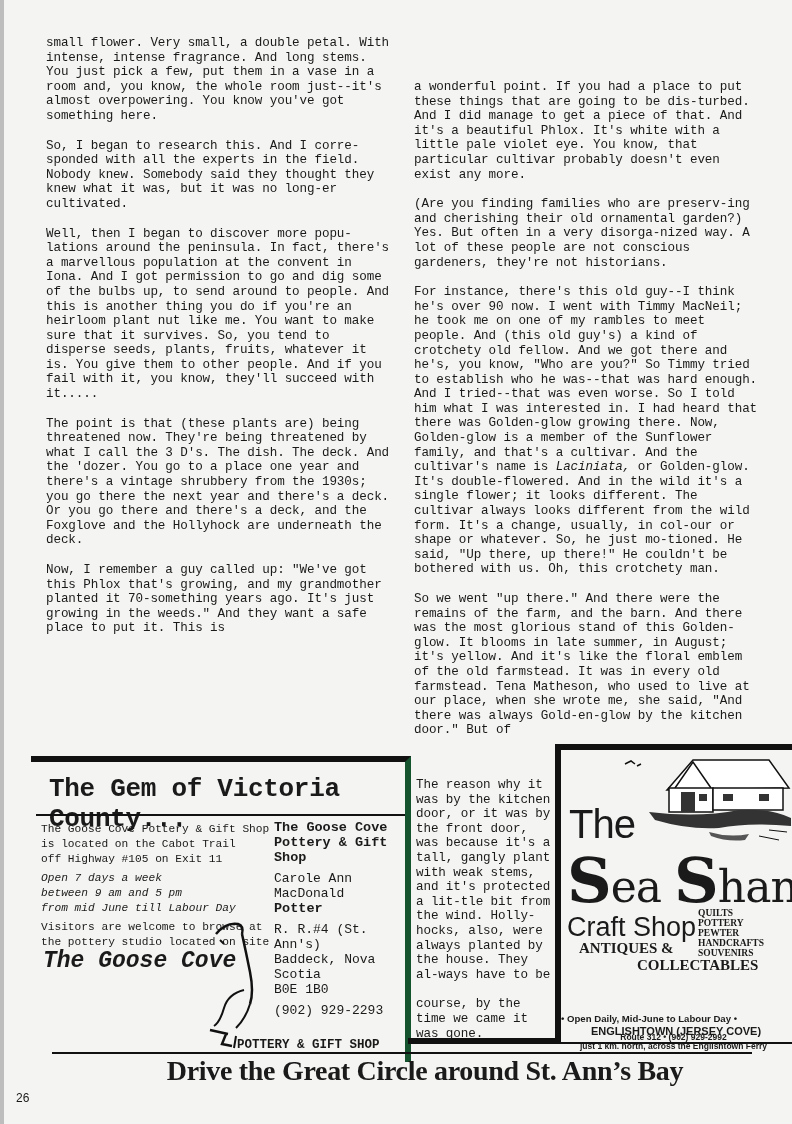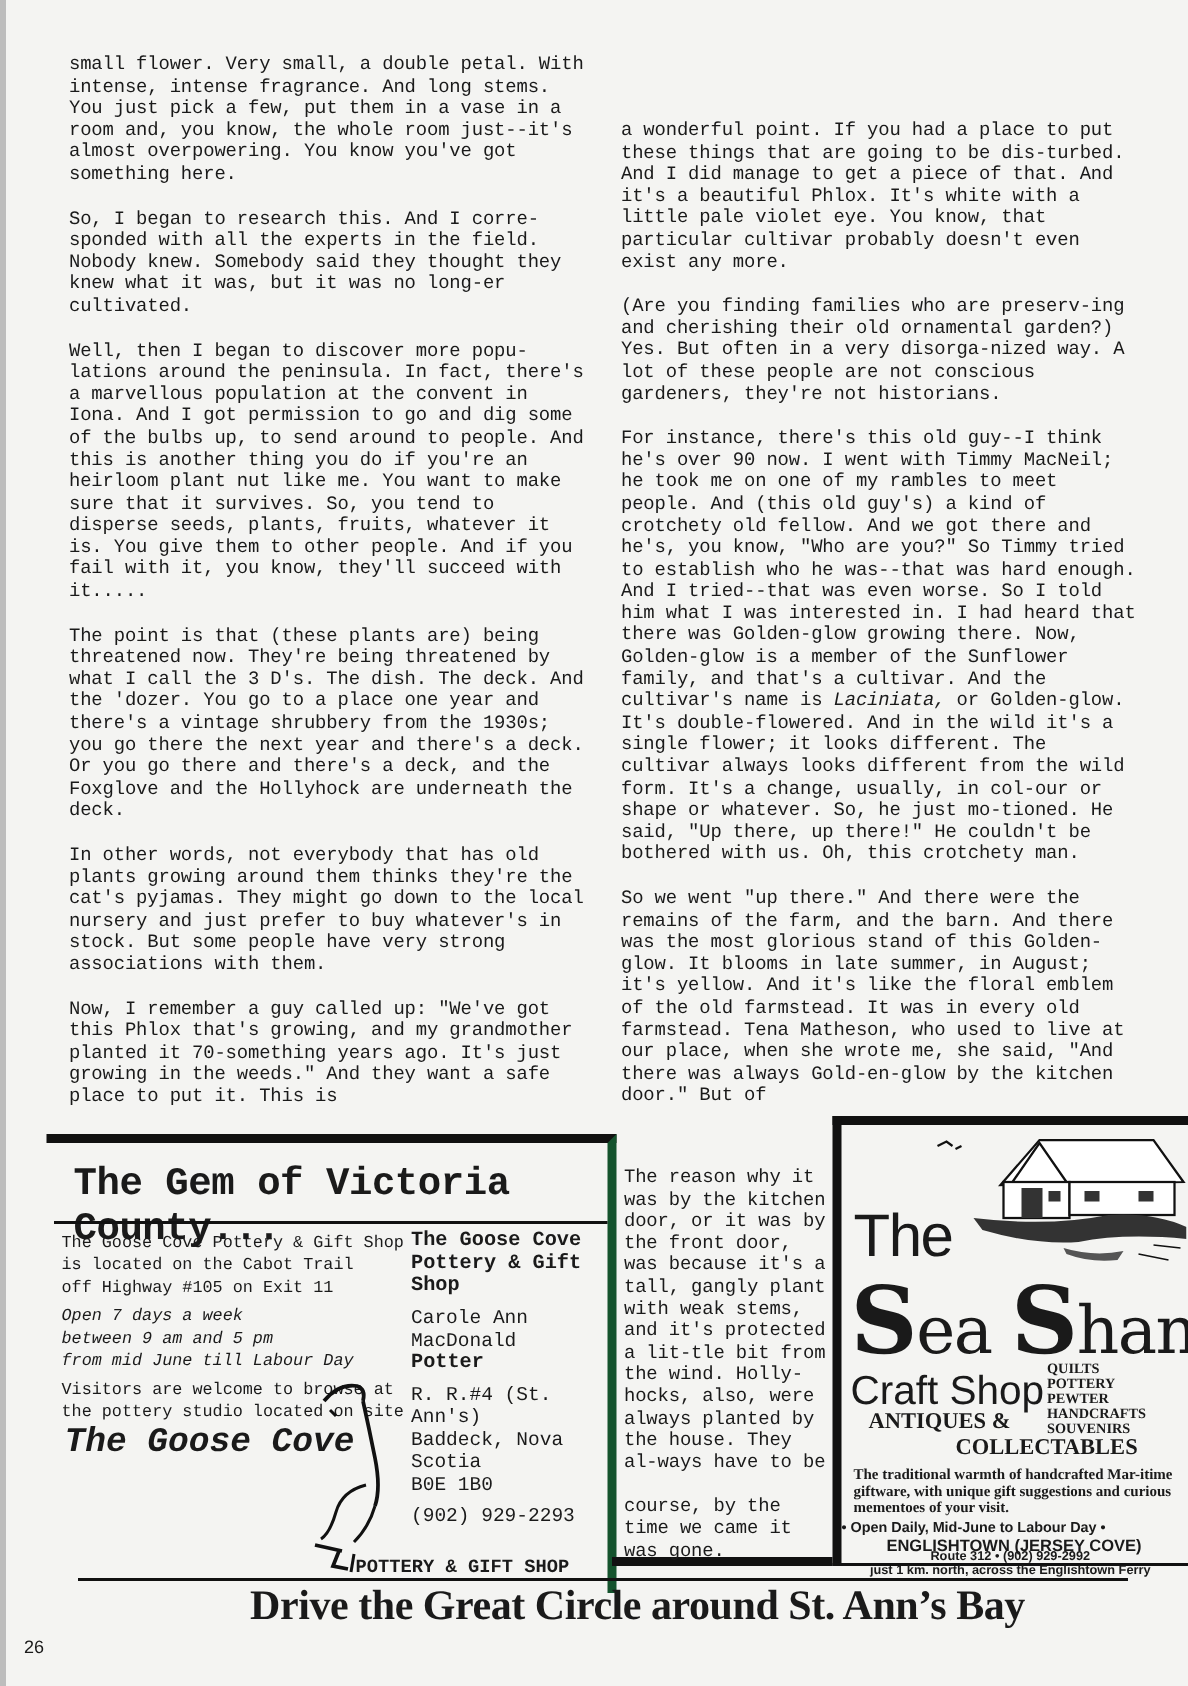--- a/index.html
+++ b/index.html
@@ -63,21 +63,20 @@
 </head>
 <body>
 
 <div class="binding-edge"></div>
 
 <div class="col" id="col-left">
   <p>small flower. Very small, a double petal. With intense, intense fragrance. And long stems. You just pick a few, put them in a vase in a room and, you know, the whole room just--it's almost overpowering. You know you've got something here.</p>
   <p>So, I began to research this. And I corre-sponded with all the experts in the field. Nobody knew. Somebody said they thought they knew what it was, but it was no long-er cultivated.</p>
   <p>Well, then I began to discover more popu-lations around the peninsula. In fact, there's a marvellous population at the convent in Iona. And I got permission to go and dig some of the bulbs up, to send around to people. And this is another thing you do if you're an heirloom plant nut like me. You want to make sure that it survives. So, you tend to disperse seeds, plants, fruits, whatever it is. You give them to other people. And if you fail with it, you know, they'll succeed with it.....</p>
   <p>The point is that (these plants are) being threatened now. They're being threatened by what I call the 3 D's. The dish. The deck. And the 'dozer. You go to a place one year and there's a vintage shrubbery from the 1930s; you go there the next year and there's a deck. Or you go there and there's a deck, and the Foxglove and the Hollyhock are underneath the deck.</p>
-  <p>In other words, not everybody that has old plants growing around them thinks they're the cat's pyjamas. They might go down to the local nursery and just prefer to buy whatever's in stock. But some people have very strong associations with them.</p>
   <p>Now, I remember a guy called up: "We've got this Phlox that's growing, and my grandmother planted it 70-something years ago. It's just growing in the weeds." And they want a safe place to put it. This is</p>
 </div>
 
 <div class="col" id="col-right">
   <p>a wonderful point. If you had a place to put these things that are going to be dis-turbed. And I did manage to get a piece of that. And it's a beautiful Phlox. It's white with a little pale violet eye. You know, that particular cultivar probably doesn't even exist any more.</p>
   <p>(Are you finding families who are preserv-ing and cherishing their old ornamental garden?) Yes. But often in a very disorga-nized way. A lot of these people are not conscious gardeners, they're not historians.</p>
   <p><span>For instance, there's this old guy--I think he's over 90 now. I went with Timmy MacNeil; he took me on one of my rambles to meet people. And (this old guy's) a kind of crotchety old fellow. And we got there and he's, you know, "Who are you?" So Timmy tried to establish who he was--that was hard enough. And I tried--that was even worse. So I told him what I was interested in. I had heard that there was Golden-glow growing there. Now, Golden-glow is a member of the Sunflower family, and that's a cultivar. And the cultivar's name is </span><em>Laciniata,</em><span> or Golden-glow. It's double-flowered. And in the wild it's a single flower; it looks different. The cultivar always looks different from the wild form. It's a change, usually, in col-our or shape or whatever. So, he just mo-tioned. He said, "Up there, up there!" He couldn't be bothered with us. Oh, this crotchety man.</span></p>
   <p class="cont">So we went "up there." And there were the remains of the farm, and the barn. And there was the most glorious stand of this Golden-glow. It blooms in late summer, in August; it's yellow. And it's like the floral emblem of the old farmstead. It was in every old farmstead. Tena Matheson, who used to live at our place, when she wrote me, she said, "And there was always Gold-en-glow by the kitchen door." But of</p>
 </div>
 
@@ -150,21 +149,20 @@
     <div>QUILTS</div>
     <div>POTTERY</div>
     <div>PEWTER</div>
     <div>HANDCRAFTS</div>
     <div>SOUVENIRS</div>
   </div>
   <div class="antiques">
     <span>ANTIQUES &amp;</span>
     <span class="l2">COLLECTABLES</span>
   </div>
-  <div class="desc">The traditional warmth of handcrafted Mar-itime giftware, with unique gift suggestions and curious mementoes of your visit.</div>
   <div class="hours">• Open Daily, Mid-June to Labour Day •</div>
   <div class="town">ENGLISHTOWN (JERSEY COVE)</div>
 </div>
 <div class="ad-shanty-tail" style="top:1033px;">
   <div class="route">Route 312  •  (902) 929-2992</div>
   <div class="dir">just 1 km. north, across the Englishtown Ferry</div>
 </div>
 
 <div class="bottom-rule"></div>
 <div class="banner">Drive the Great Circle around St. Ann’s Bay</div>

